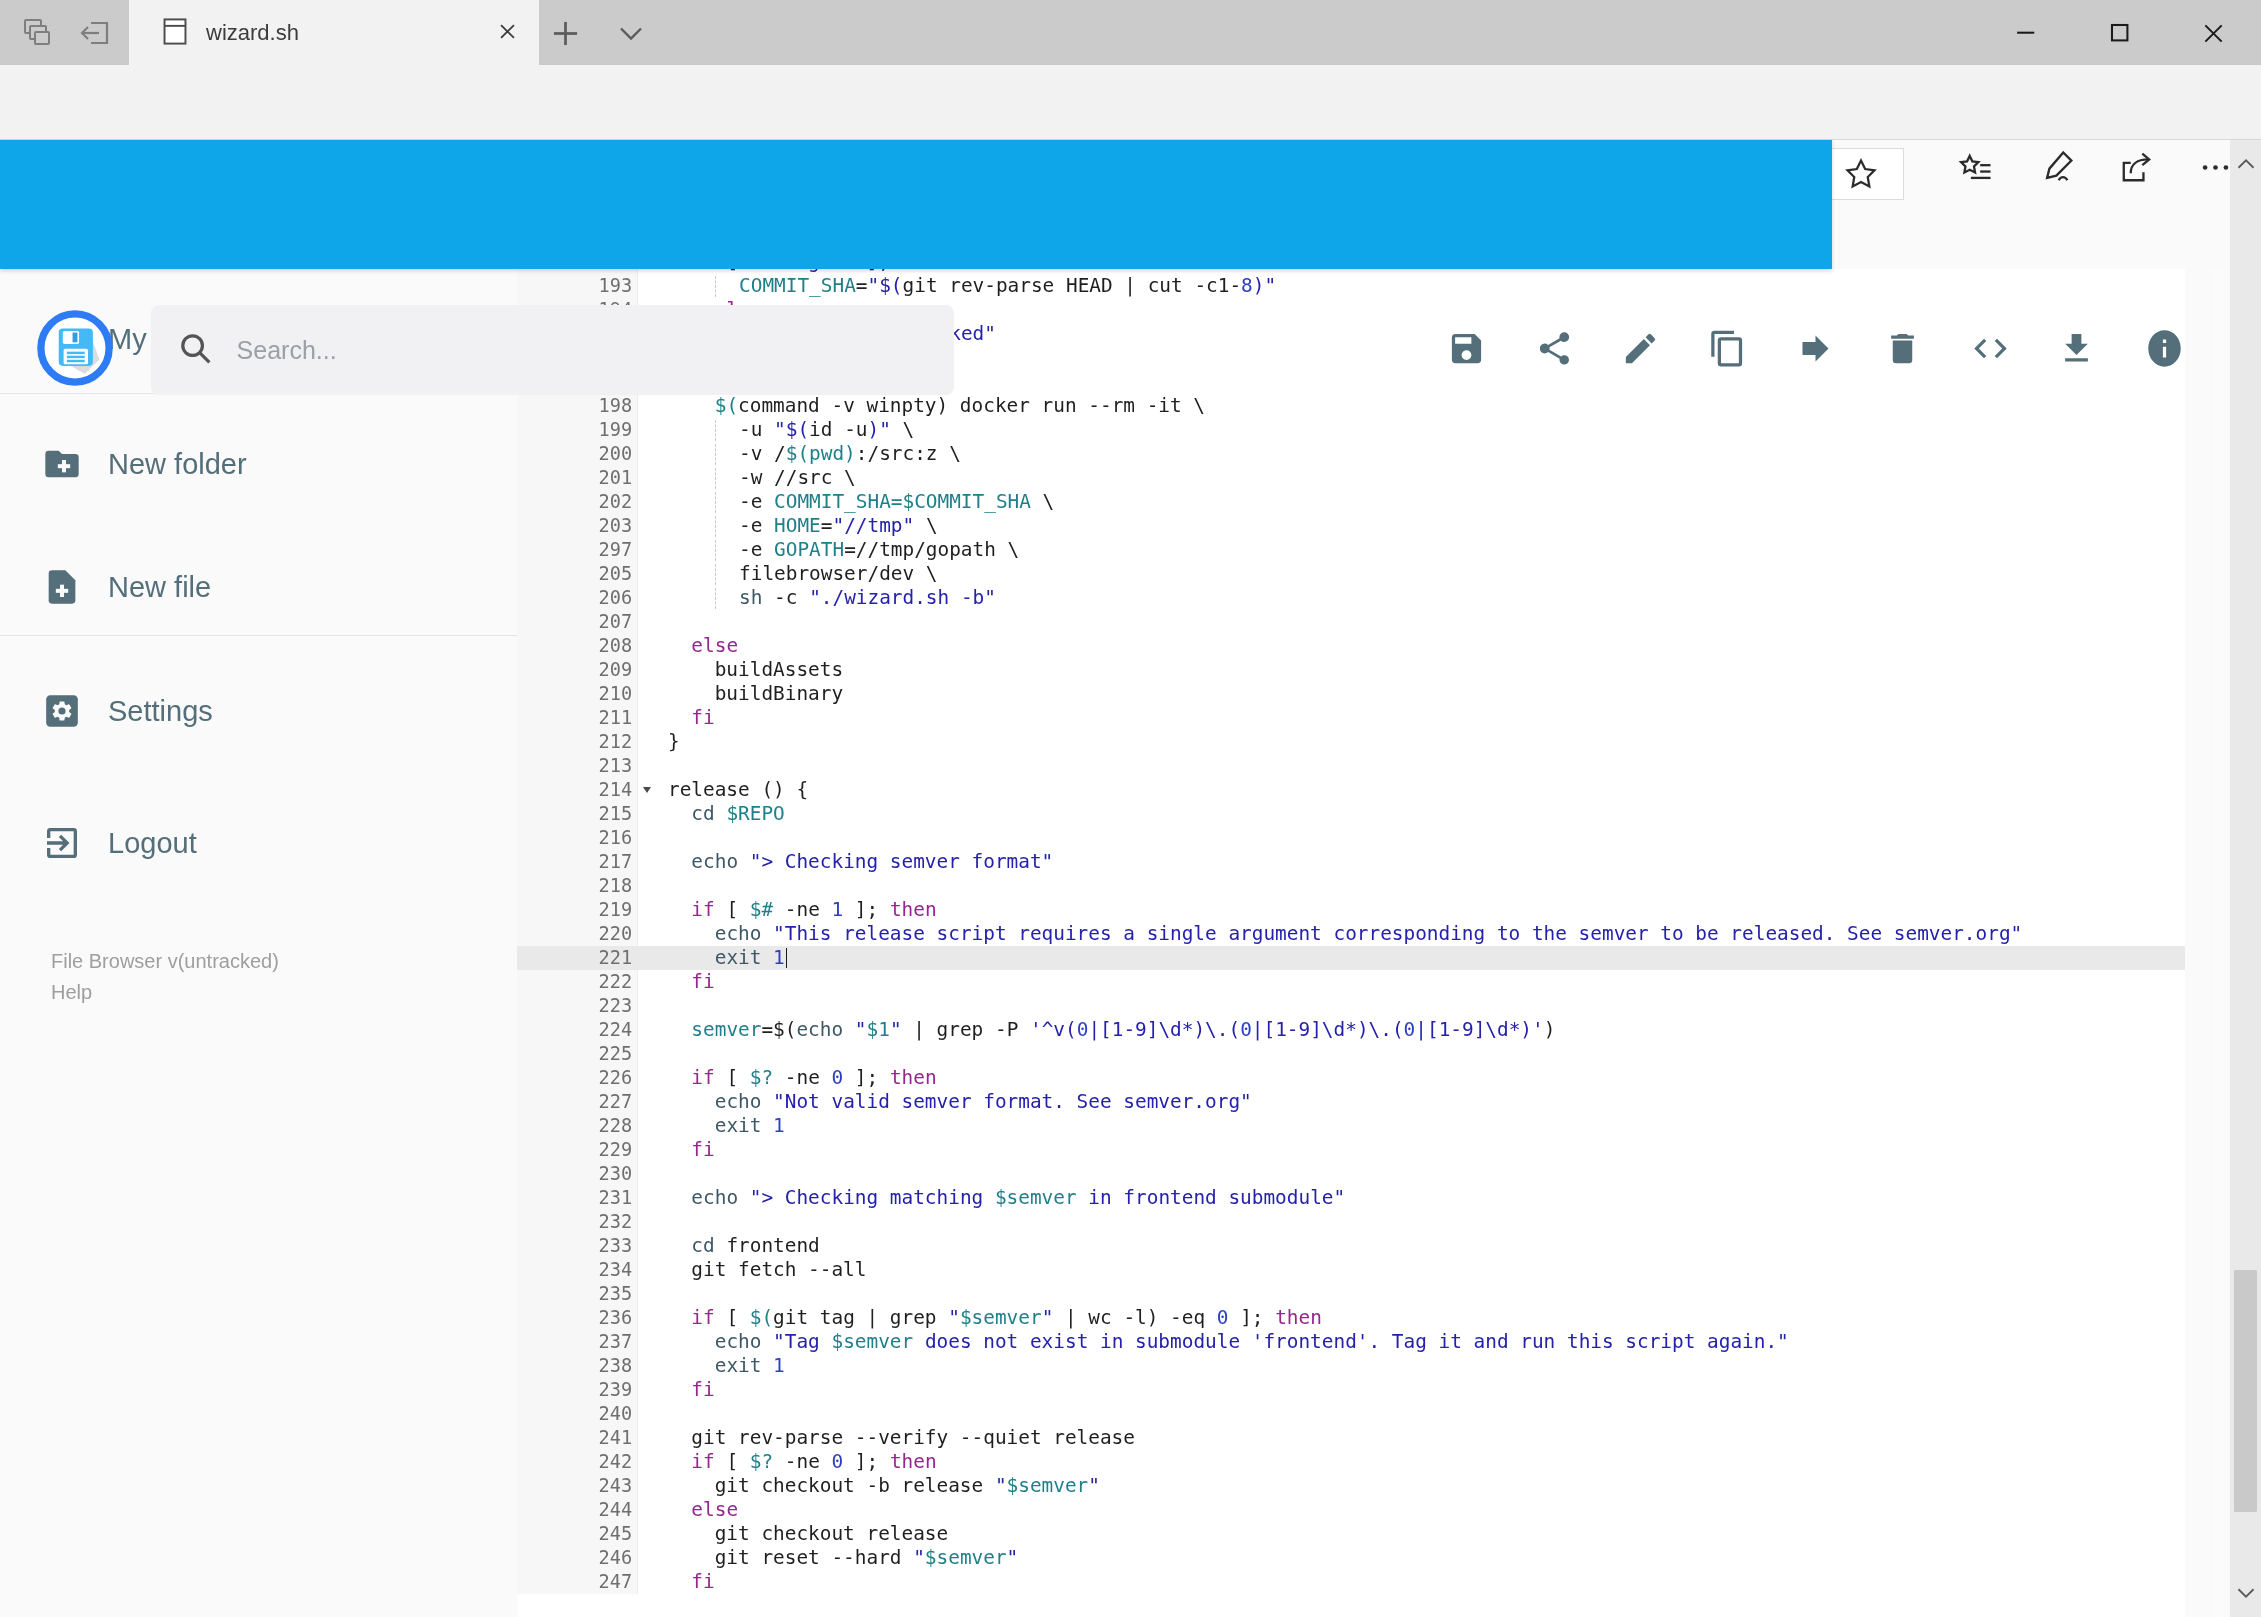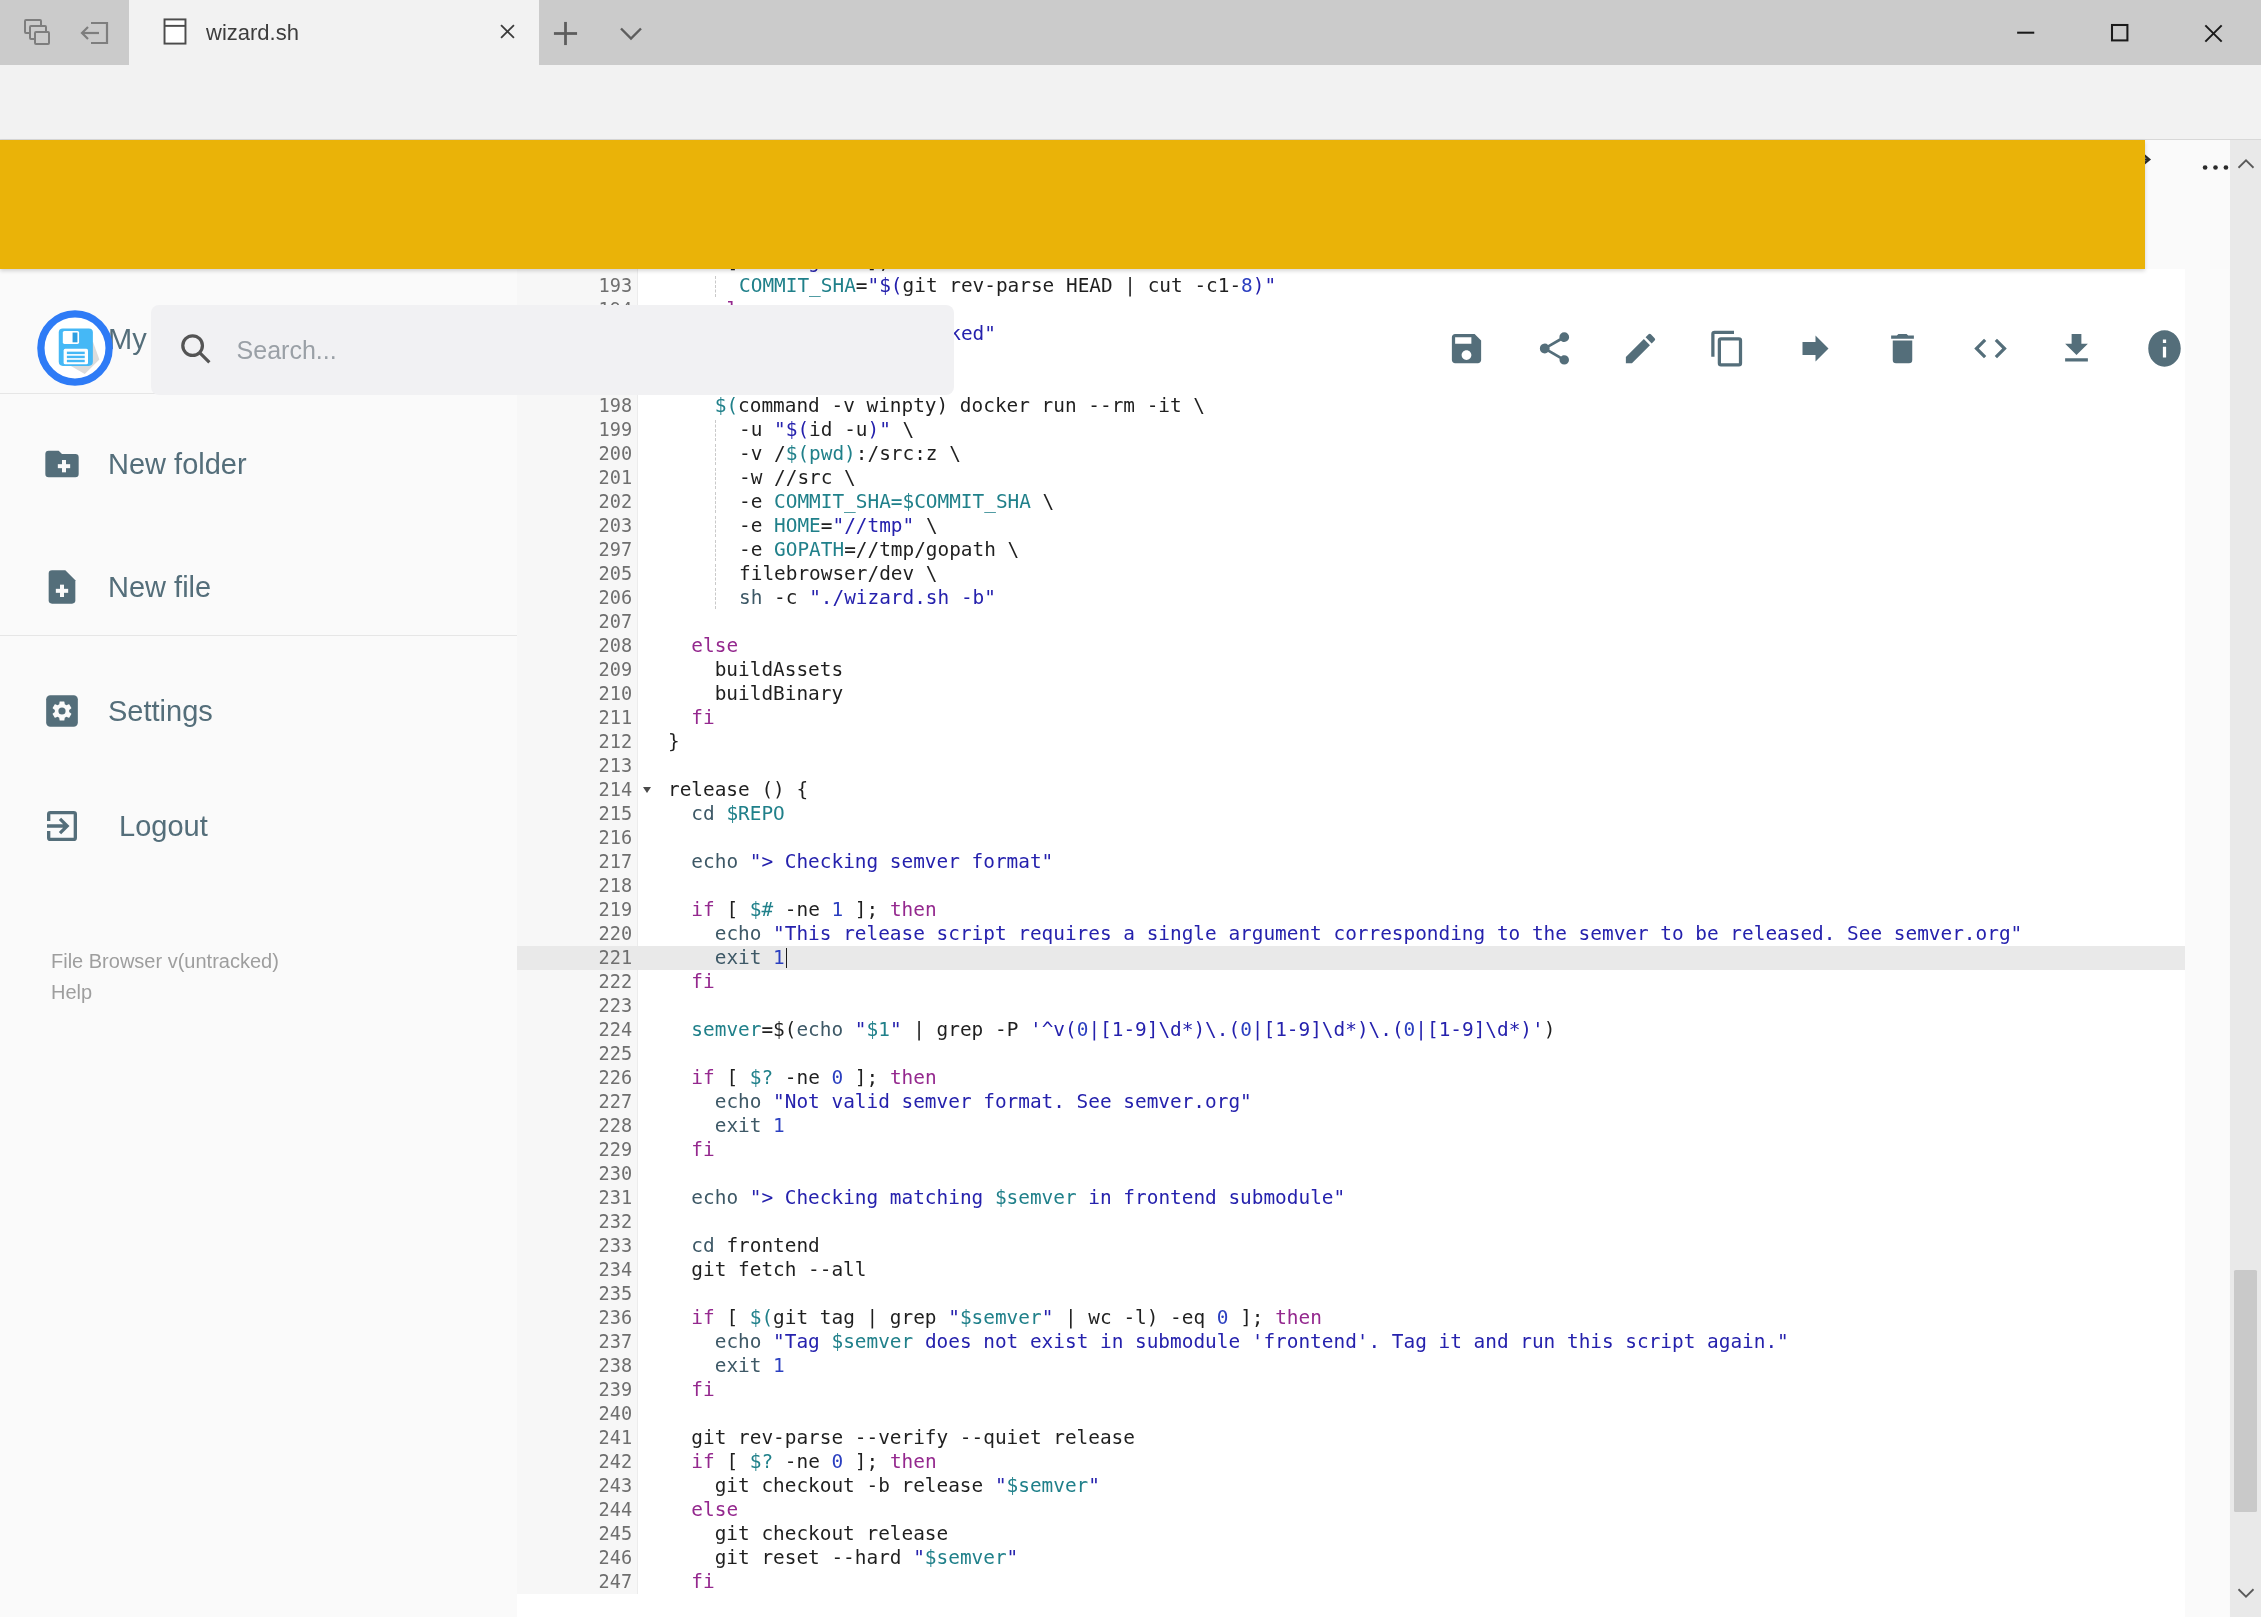--- a/index.html
+++ b/index.html
@@ -23,21 +23,21 @@
   #toolbar { left:0; top:65px; width:2261px; height:75px; background:#f2f2f2; border-bottom:0.8px solid #d8d8d8; }
   .nav-icon { top:86px; width:36px; height:36px; cursor:pointer; }
   #addressbar { left:360px; top:83px; width:1544px; height:52px; background:#ffffff; border:0.8px solid #dcdcdc; display:flex; align-items:center; }
   #addr-sep { width:0.8px; height:36px; background:#cfcfcf; margin-left:11.3px; }
   #addr-url { margin-left:14.5px; font-size:23.4px; flex:1; white-space:nowrap; }
   #url-host { color:#333; } #url-path { color:#8a8a8a; }
   .addr-right-icon { width:36px; height:36px; margin-right:14.5px; cursor:pointer; }
   .tb-right-icon { top:84px; width:37px; height:37px; cursor:pointer; }
 
   
-  #appheader { left:0; top:140px; width:2145px; height:129px; background:#eab308;
+  #appheader { left:0; top:140px; width:1832px; height:129px; background:#0ea5e9;
                box-shadow:0 1.6px 4px rgba(0,0,0,0.16); z-index:5; }
   #logo { left:36px; top:169px; width:78px; height:78px; cursor:pointer; }
   #searchbox { left:151px; top:165px; width:803px; height:90px; background:#f1f1f3; border-radius:8px;
                display:flex; align-items:center; cursor:text; }
   #search-icon { margin-left:26px; }
   #search-placeholder { margin-left:22.6px; font-size:25px; color:#9aa0a6; }
   .hdr-action { top:189px; width:39px; height:39px; cursor:pointer; }
   .hdr-action svg { width:39px; height:39px; fill:#546e7a; }
 
   
@@ -342,21 +342,21 @@
       <span class="side-label">New folder</span>
     </div>
     <div class="side-div" style="top:366px;"></div>
     <div class="side-item" style="top:408px;">
       <svg viewBox="0 0 24 24">
           <rect x="2.5" y="2.5" width="19" height="19" rx="2.5"></rect>
           <path fill="#fafafa" fill-rule="evenodd" transform="translate(4.8 4.8) scale(0.6)" d="M19.14 12.94c.04-.3.06-.61.06-.94 0-.32-.02-.64-.07-.94l2.03-1.58a.49.49 0 0 0 .12-.61l-1.92-3.32a.488.488 0 0 0-.59-.22l-2.39.96c-.5-.38-1.03-.7-1.62-.94l-.36-2.54a.484.484 0 0 0-.48-.41h-3.84c-.24 0-.43.17-.47.41l-.36 2.54c-.59.24-1.13.57-1.62.94l-2.39-.96c-.22-.08-.47 0-.59.22L2.74 8.87c-.12.21-.08.47.12.61l2.03 1.58c-.05.3-.09.63-.09.94s.02.64.07.94l-2.03 1.58a.49.49 0 0 0-.12.61l1.92 3.32c.12.22.37.29.59.22l2.39-.96c.5.38 1.03.7 1.62.94l.36 2.54c.05.24.24.41.48.41h3.84c.24 0 .44-.17.47-.41l.36-2.54c.59-.24 1.13-.56 1.62-.94l2.39.96c.22.08.47 0 .59-.22l1.92-3.32a.49.49 0 0 0-.12-.61l-2.01-1.58zM12 15.6A3.6 3.6 0 1 1 12 8.4a3.6 3.6 0 0 1 0 7.2z"></path>
         </svg>
       <span class="side-label">Settings</span>
     </div>
-    <div class="side-item" style="top:523px;gap:11px;">
+    <div class="side-item" style="top:540px;">
       <svg viewBox="0 0 24 24">
           <path d="M10.09 15.59 11.5 17l5-5-5-5-1.41 1.41L12.67 11H3v2h9.67l-2.58 2.59zM19 3H5a2 2 0 0 0-2 2v4h2V5h14v14H5v-4H3v4a2 2 0 0 0 2 2h14a2 2 0 0 0 2-2V5a2 2 0 0 0-2-2z"></path>
         </svg>
       <span class="side-label">Logout</span>
     </div>
     <div id="side-footer">
       <div>File Browser v(untracked)</div>
       <div>Help</div>
     </div>
   </div>

